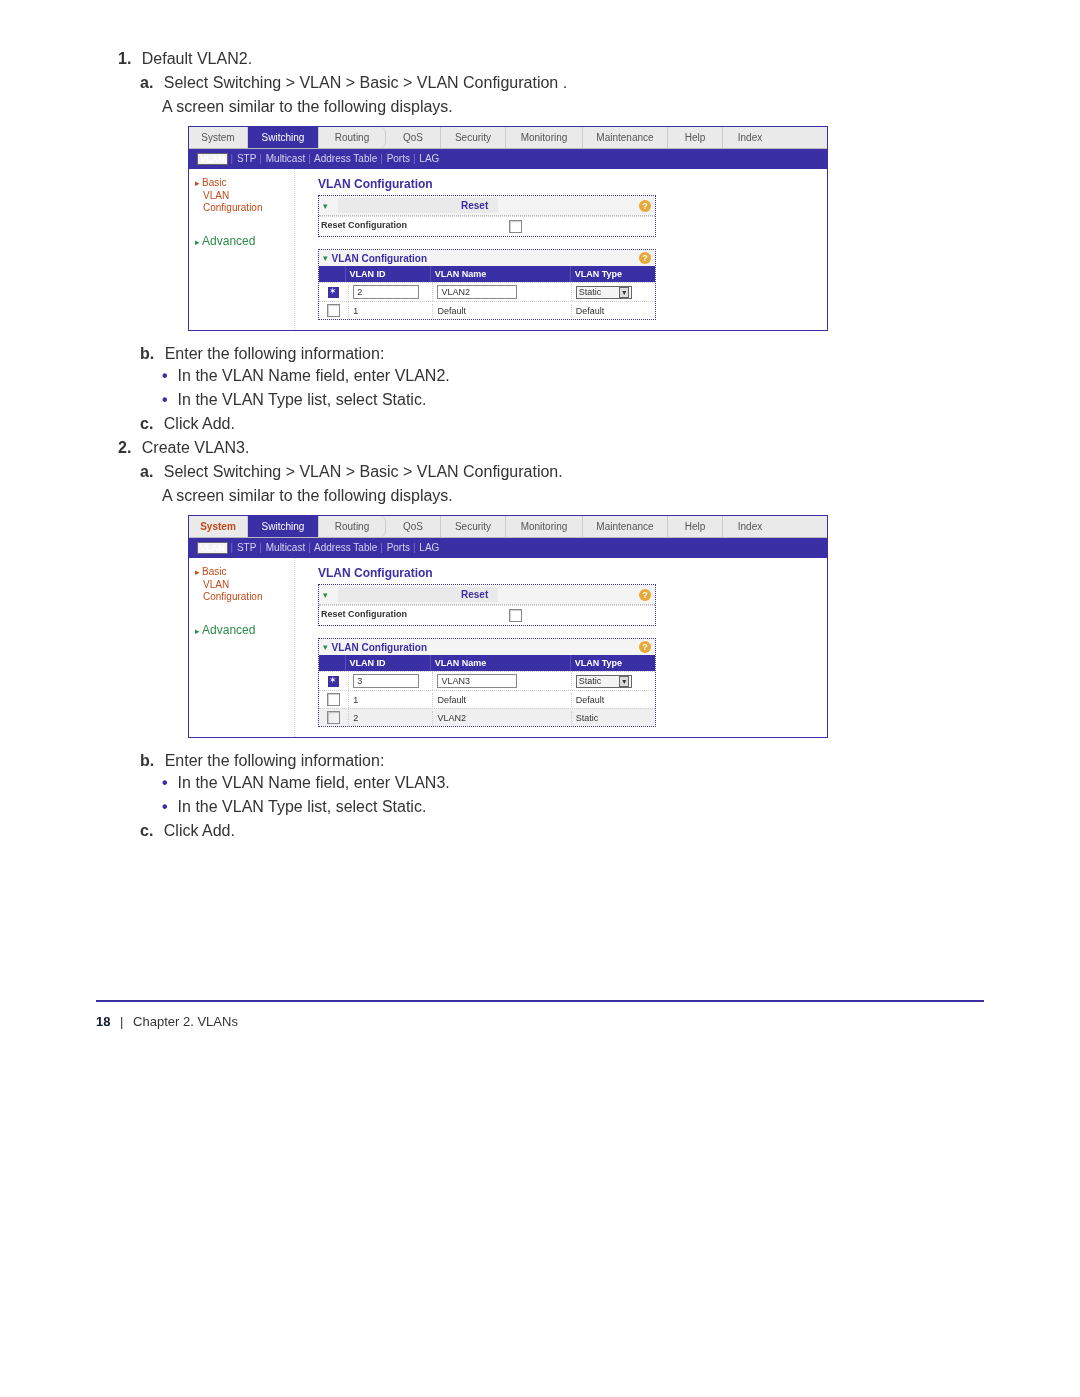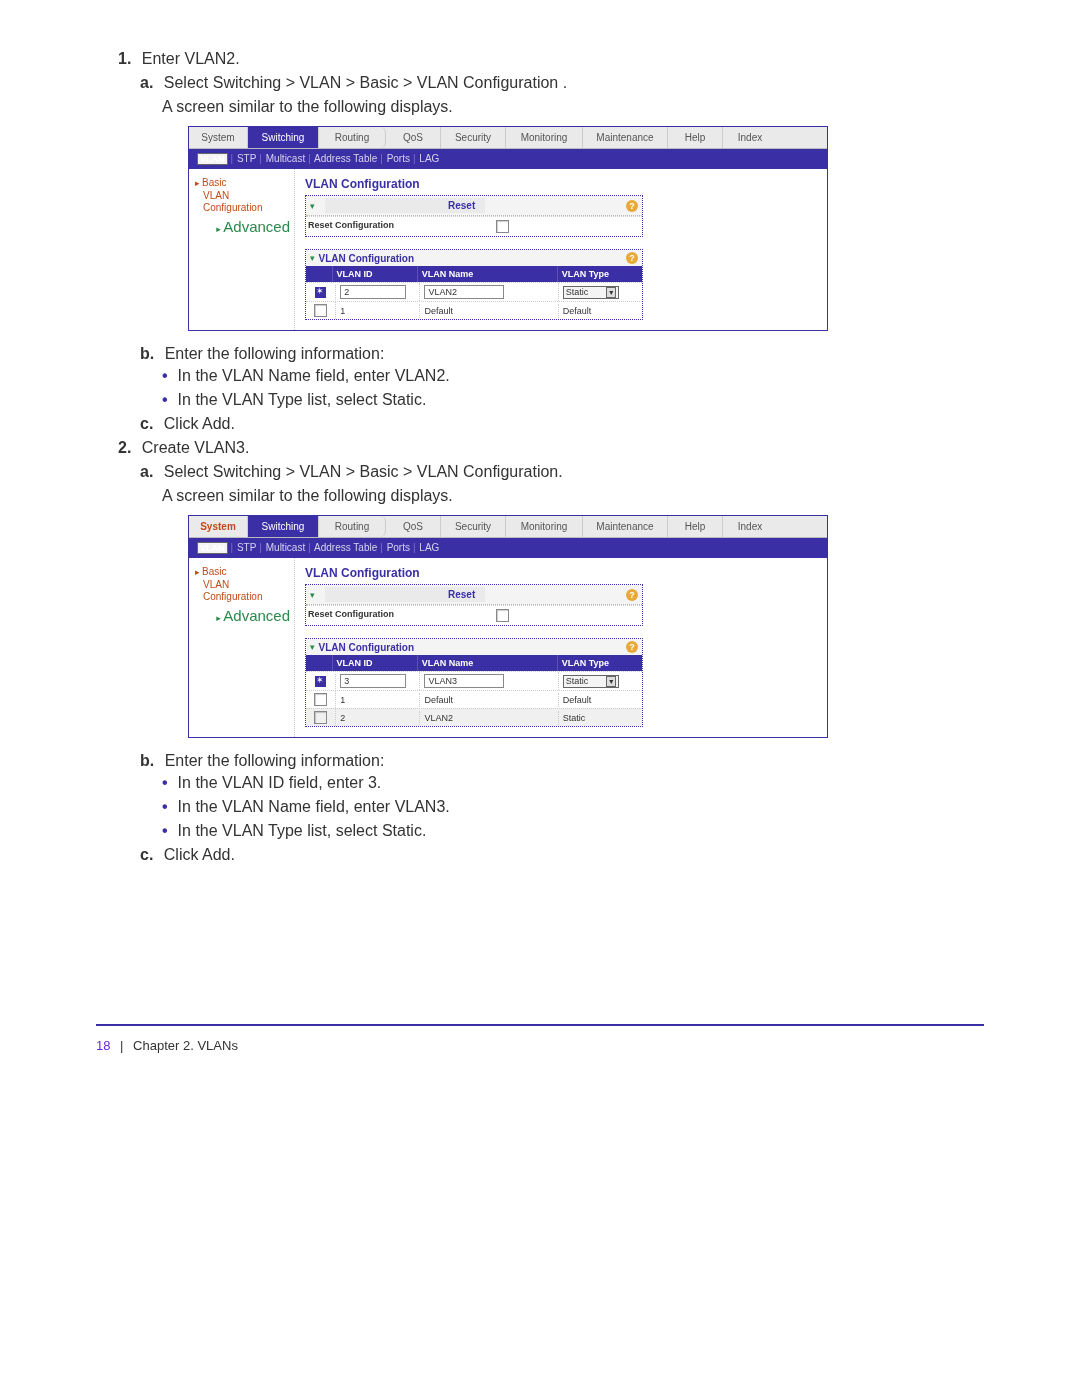--- a/index.html
+++ b/index.html
@@ -91,31 +91,31 @@
   .tab.active-system { color: #c24a1a; font-weight: bold; }
   .subtabs {
     background: #3a2fa5;
     color: #d6d2f0;
     padding: 4px 8px;
     font-size: 10px;
   }
   .subtabs span { margin-right: 2px; }
   .subtabs .sep { color: #7c72c8; margin: 0 1px; }
   .subtabs .sel { color: #fff; font-weight: bold; }
-  .body-row { display: flex; min-height: 120px; }
+  .body-row { display: flex; min-height: 120px; gap: 13px; }
   .sidebar {
     width: 106px;
     padding: 8px 4px 8px 6px;
     box-sizing: border-box;
     border-right: 1px dotted #ccc;
   }
   .sb-basic { color: #c24a1a; font-size: 10px; margin-bottom: 2px; }
   .sb-basic::before { content: "▸ "; font-size: 9px; }
   .sb-vlan { color: #c24a1a; font-size: 10px; margin-left: 8px; line-height: 12px; }
-  .sb-adv { color: #2a8a4a; font-size: 15px; margin-top: 4px; text-align: right; }
+  .sb-adv { color: #2a8a4a; font-size: 12px; margin-top: 20px; }
   .sb-adv::before { content: "▸ "; font-size: 9px; }
   .content { flex: 1; padding: 8px 10px 10px 10px; }
   .sect-title { color: #3a2fa5; font-weight: bold; font-size: 12px; margin-bottom: 4px; }
   .panel {
     border: 1px dotted #3a2fa5;
     width: 336px;
     margin-bottom: 12px;
   }
   .panel-hdr {
     display: flex;
@@ -212,35 +212,35 @@
     position: absolute; top: -1px; left: 1px;
   }
   .grey-row { background: #f0f0f0; }
 
   .footer-line {
     border-top: 2px solid #3a2fa5;
     margin-top: 160px;
     padding-top: 12px;
     font-size: 13px;
   }
-  .footer-line .pgnum { color: #6d28d9; font-weight: normal; }
+  .footer-line .pgnum { color: #0f172a; font-weight: bold; }
   .footer-line .sep { margin: 0 6px; }
   .footer-line .chap { font-weight: normal; }
 </style>
 </head>
 <body>
 
 <div class="page">
 
 
   <ol class="main">
 
     <li>
       <span class="num">1.</span>
-      <span>Enter VLAN2.</span>
+      <span>Default VLAN2.</span>
       <ol class="alpha">
         <li>
           <span class="alpha-lbl">a.</span>
           <span>Select </span>
           <b class="term">Switching &gt; VLAN &gt; Basic &gt; VLAN Configuration</b>
           <span>.</span>
           <div class="para">A screen similar to the following displays.</div>
 
           
           <div class="shot">
@@ -429,21 +429,20 @@
                   </div>
                 </div>
               </div>
             </div>
           </div>
         </li>
         <li>
           <span class="alpha-lbl">b.</span>
           <span>Enter the following information:</span>
           <ul class="bullets">
-            <li><span>In the </span><b class="term">VLAN ID</b><span> field, enter </span><b class="term">3</b><span>.</span></li>
             <li><span>In the </span><b class="term">VLAN Name</b><span> field, enter </span><b class="term">VLAN3</b><span>.</span></li>
             <li><span>In the </span><b class="term">VLAN Type</b><span> list, select </span><b class="term">Static</b><span>.</span></li>
           </ul>
         </li>
         <li>
           <span class="alpha-lbl">c.</span>
           <span>Click </span><b class="term">Add</b><span>.</span>
         </li>
       </ol>
     </li>

